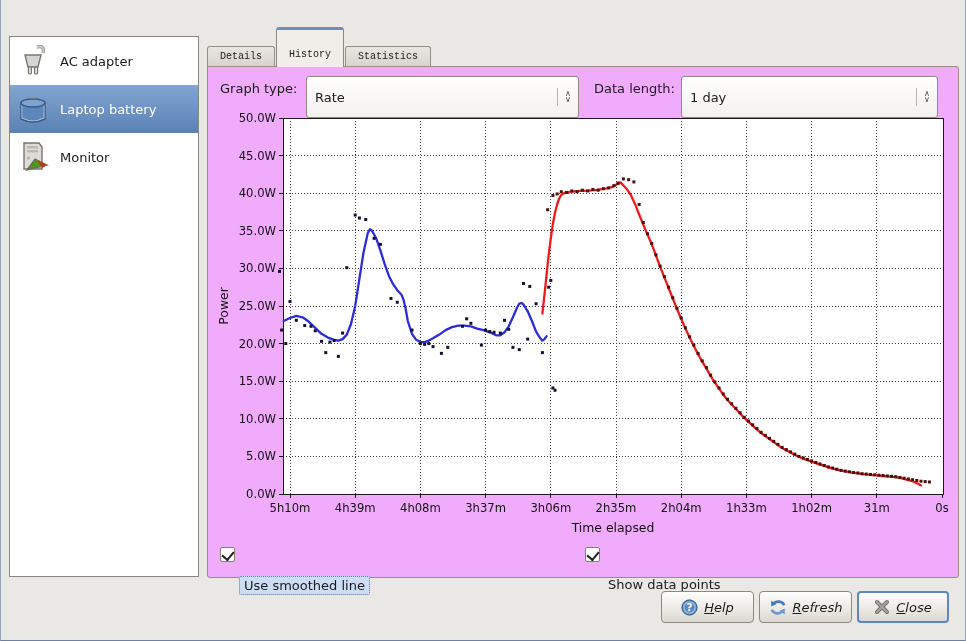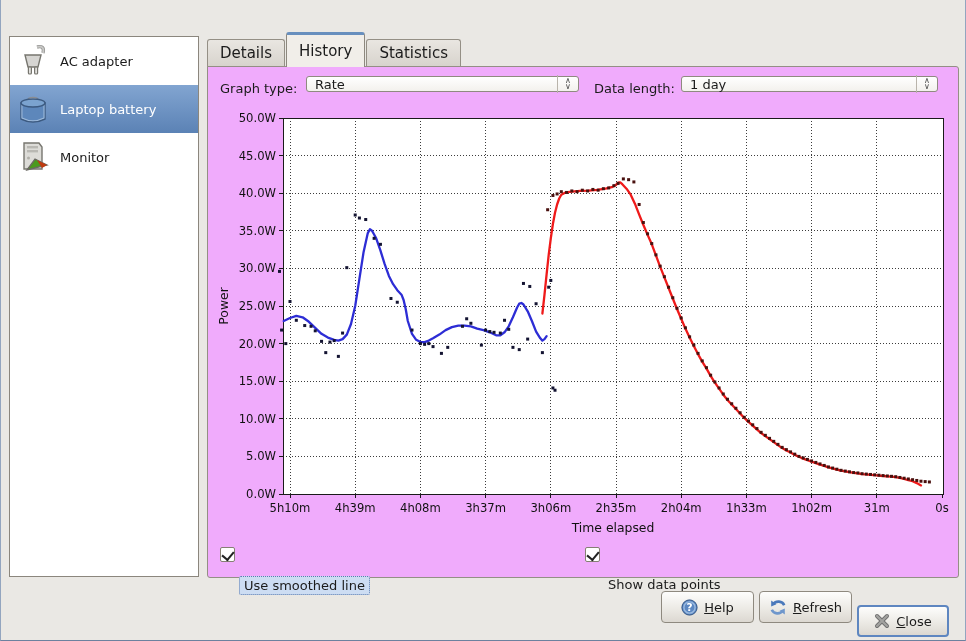--- a/index.html
+++ b/index.html
@@ -18,28 +18,28 @@
   
   .sidebar{position:absolute;left:8px;top:36px;width:190px;height:541px;background:#fff;
            border:1px solid #8b867d;box-sizing:border-box;}
   .side-item{height:48px;display:flex;align-items:center;gap:9px;padding-left:5px;}
   .side-item .si-icon{width:36px;height:36px;flex:0 0 36px;}
   .side-item.selected{background:linear-gradient(#82a5d1,#5b82b5);color:#fff;}
   
   .notebook{position:absolute;left:206px;top:40px;width:752px;height:538px;}
   .tabs{position:absolute;left:0;top:0;height:27px;display:flex;align-items:flex-end;}
   .tab{padding:4px 12px 5px;border:1px solid #948f85;border-bottom:none;background:linear-gradient(#e9e6e1,#d7d3cc);
-       border-radius:3px 3px 0 0;margin-right:1px;font-size:15px;}
-  .tab.active{background:#f1eee9;border-color:#8d887e;border-top:3px solid #688fbe;padding-top:7px;padding-bottom:7px;position:relative;z-index:2;}
+       border-radius:3px 3px 0 0;margin-right:1px;font-size:10px;font-family:Liberation Mono, monospace;}
+  .tab.active{background:#f1eee9;border-color:#8d887e;border-top:3px solid #688fbe;padding-top:19px;padding-bottom:7px;position:relative;z-index:2;}
   .panel{position:absolute;left:0;top:26px;width:752px;height:512px;background:#f0abfc;
          border:1px solid #948f85;border-radius:0 3px 3px 3px;box-sizing:border-box;}
   
   .combo-row{position:absolute;left:0;top:9px;width:100%;height:27px;}
   .combo-label{position:absolute;top:5px;}
-  .combo{position:absolute;top:0;height:16px;background:linear-gradient(#fff,#f3f1ed);
+  .combo{position:absolute;top:0;height:42px;background:linear-gradient(#fff,#f3f1ed);
          border:1px solid #8f8a80;border-radius:3px;box-sizing:border-box;display:flex;align-items:center;}
   .combo .val{padding-left:8px;flex:1;}
   .combo .sep{width:1px;height:18px;background:#b9b4ab;}
   .combo .arrows{width:20px;display:flex;flex-direction:column;align-items:center;line-height:6px;
                  font-size:8px;color:#4a4a4a;}
   
   #chart{position:absolute;left:6px;top:41px;}
   .grid{stroke:#3c3c3c;stroke-width:1;stroke-dasharray:1 2;shape-rendering:crispEdges;}
   .frame{fill:none;stroke:#1a1a1a;stroke-width:1;shape-rendering:crispEdges;}
   .tickmark{stroke:#1a1a1a;stroke-width:1;shape-rendering:crispEdges;}
@@ -50,22 +50,22 @@
   .checkbox{position:absolute;top:2px;width:15px;height:15px;background:#fff;border:1px solid #867f74;
             border-radius:2px;box-sizing:border-box;}
   .checkbox .mark{position:absolute;left:3px;top:1px;width:6px;height:9px;
                   border-right:2.4px solid #222;border-bottom:2.4px solid #222;transform:rotate(40deg);}
   .cb-label{position:absolute;top:1px;padding:1px 4px;margin-top:30px;}
   .cb-label.focused{background:#cdddf3;border:1px dotted #5a7bae;border-radius:2px;}
   
   .btn{position:absolute;top:591px;height:32px;background:linear-gradient(#fdfdfc,#eceae5 55%,#dcd8d1);
        border:1px solid #8e897f;border-radius:4px;box-sizing:border-box;
        display:flex;align-items:center;justify-content:center;gap:6px;}
-  .btn.focus{border:2px solid #5e86c0;margin-top:14px;}
-  .btn-label{display:inline-block;}
+  .btn.focus{border:2px solid #5e86c0;}
+  .btn-label{display:inline-block;font-style:italic;}
   .btn-label::first-letter{text-decoration:underline;}
 </style>
 </head>
 <body>
 
 <div class="window">
 
 
   <div class="sidebar">
     <div class="side-item">

